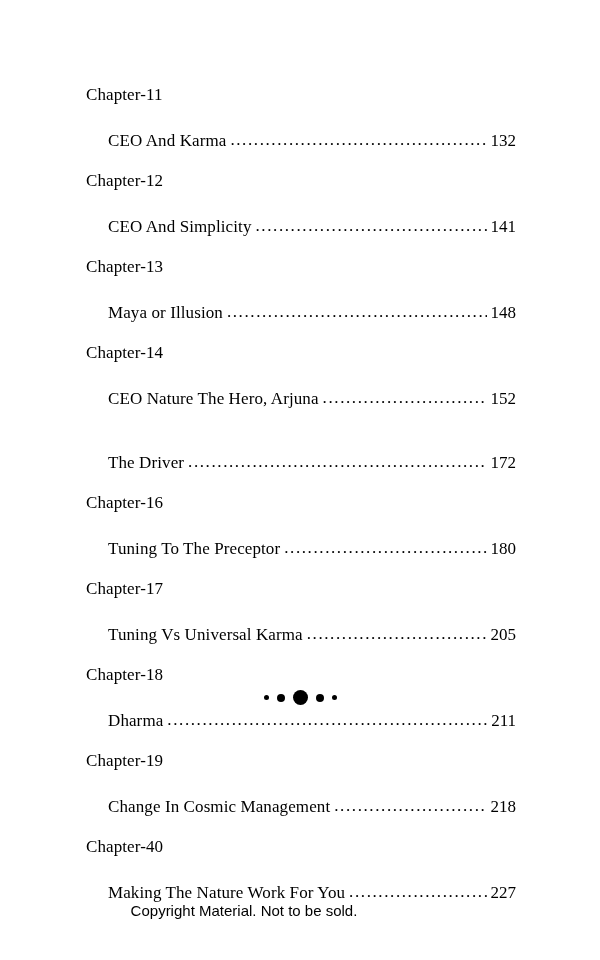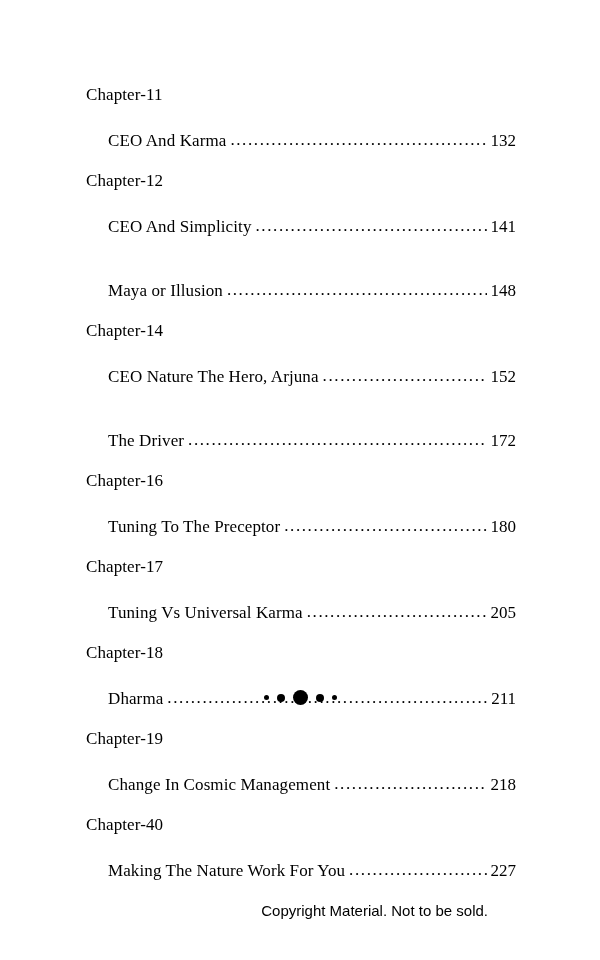--- a/index.html
+++ b/index.html
@@ -81,21 +81,21 @@
     border-radius: 50%;
   }
   .dot.s1 { width: 5px; height: 5px; }
   .dot.s2 { width: 8px; height: 8px; }
   .dot.s3 { width: 15px; height: 15px; }
   .footer {
     position: absolute;
     top: 902px;
     left: 0;
     width: 488px;
-    text-align: right;
+    text-align: center;
     font-family: "Liberation Sans", sans-serif;
     font-size: 15px;
     color: #000;
   }
 </style>
 </head>
 <body>
 
 <div class="page">
 
@@ -113,20 +113,21 @@
     <div class="toc-entry">
       <div class="chapter-label">Chapter-12</div>
       <div class="chapter-line">
         <span class="chapter-title">CEO And Simplicity</span>
         <span class="dots">........................................................................................................</span>
         <span class="page-num">141</span>
       </div>
     </div>
 
     <div class="toc-entry">
+      <div class="chapter-label">Chapter-13</div>
       <div class="chapter-line">
         <span class="chapter-title">Maya or Illusion</span>
         <span class="dots">........................................................................................................</span>
         <span class="page-num">148</span>
       </div>
     </div>
 
     <div class="toc-entry">
       <div class="chapter-label">Chapter-14</div>
       <div class="chapter-line">

